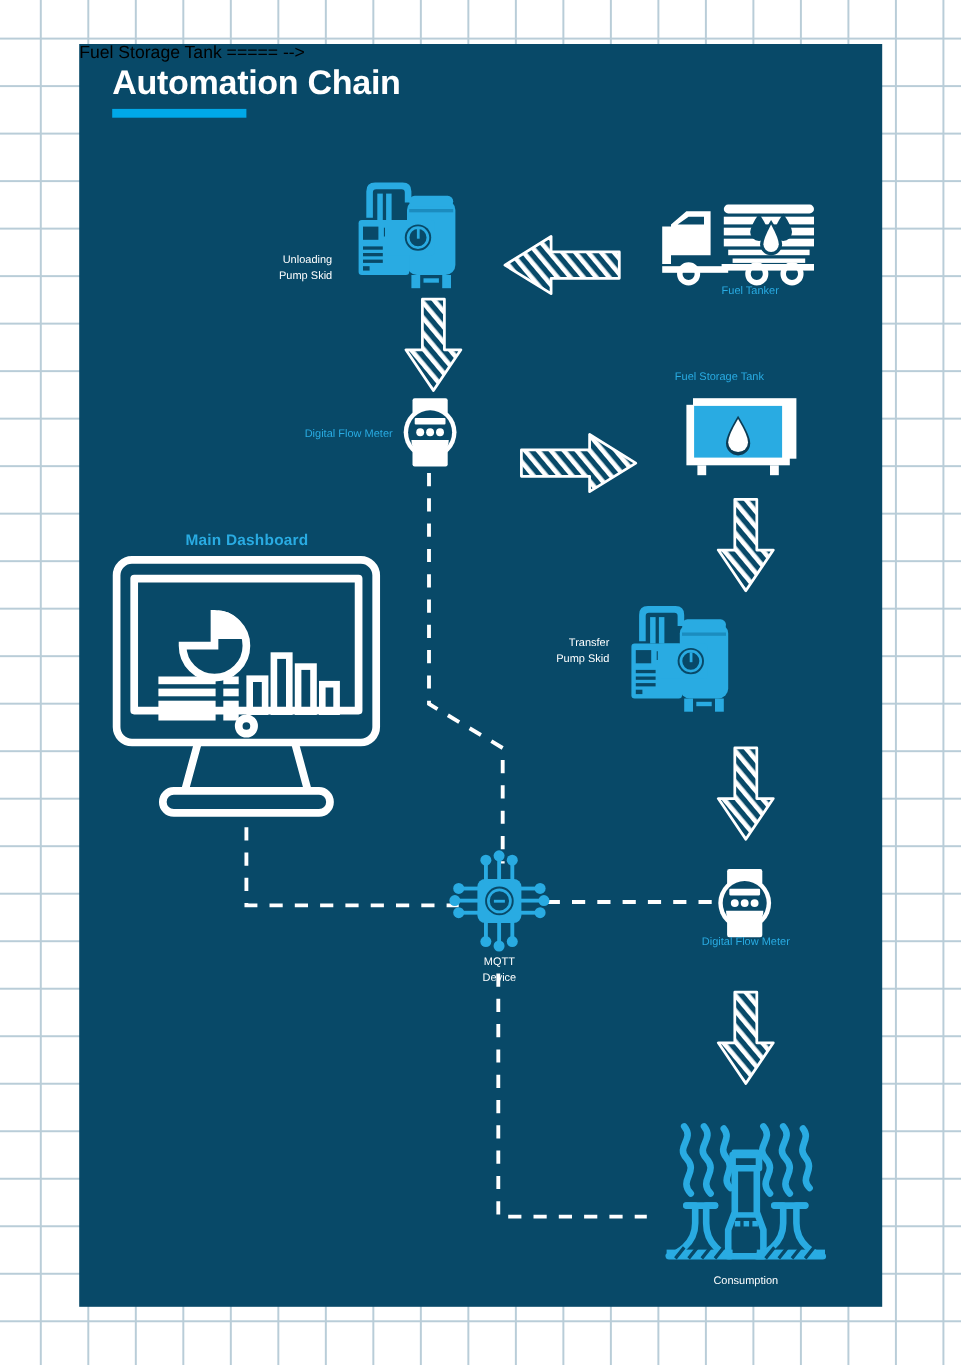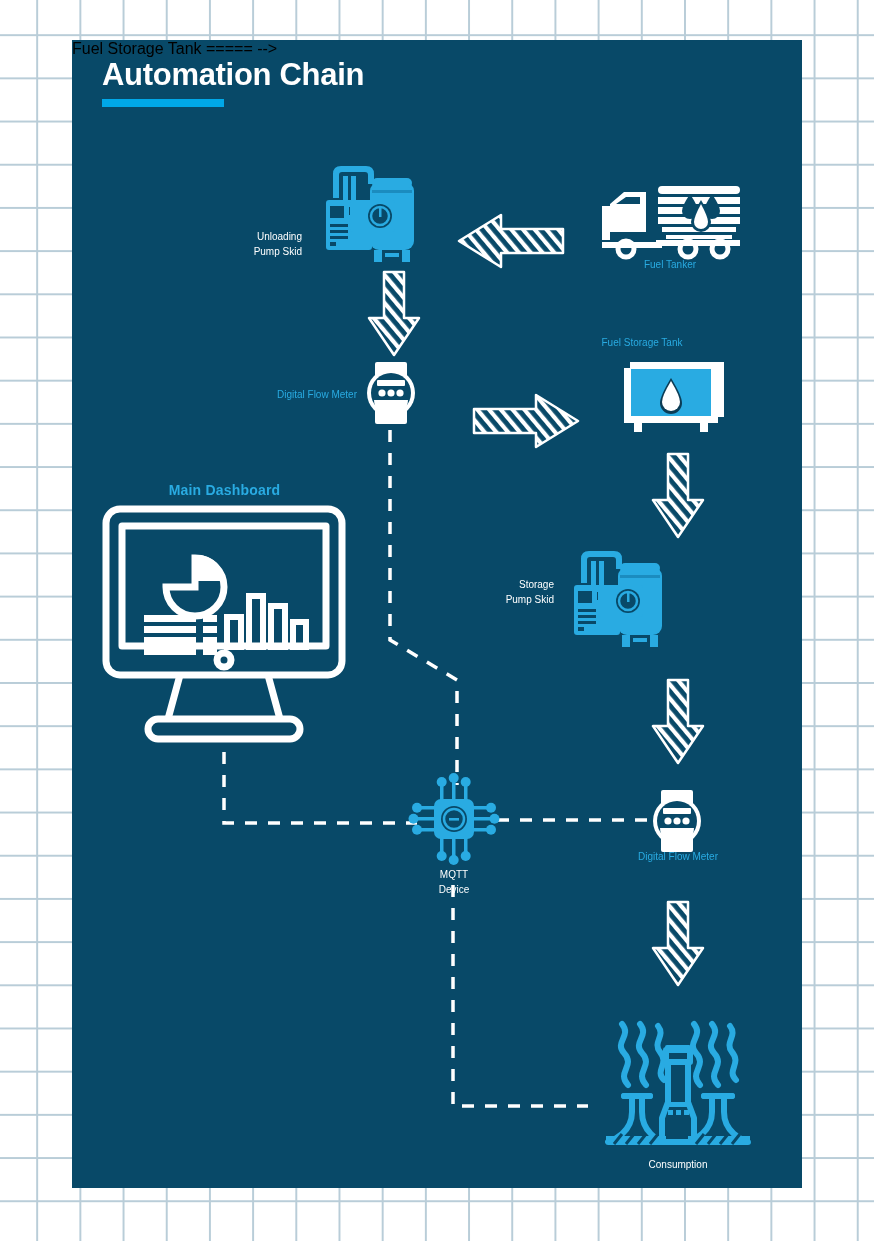--- a/index.html
+++ b/index.html
@@ -181,21 +181,21 @@
       </g>
 
       <g fill="none" stroke="#ffffff" stroke-width="5">
         <circle cx="26" cy="79" r="8"></circle>
         <circle cx="88" cy="79" r="8"></circle>
         <circle cx="120" cy="79" r="8"></circle>
       </g>
     </svg>
   </div>
 
-  <div class="node-label lab-cyan t-center" style="left:500px; top:218px; width:196px;text-align:center;">Fuel Tanker</div>
+  <div class="node-label lab-cyan t-center" style="left:512px; top:218px; width:196px;text-align:center;">Fuel Tanker</div>
 
   
   <div class="node" style="left:294px; top:230px;">
     <svg width="56" height="88" viewBox="0 0 56 88">
       <defs>
         <pattern id="hatchD1" width="9" height="9" patternTransform="rotate(-40)" patternUnits="userSpaceOnUse">
           <rect width="9" height="9" fill="#084968"></rect>
           <rect width="4.2" height="9" fill="#ffffff"></rect>
         </pattern>
       </defs>
@@ -226,21 +226,21 @@
       <defs>
         <pattern id="hatchR" width="9" height="9" patternTransform="rotate(-40)" patternUnits="userSpaceOnUse">
           <rect width="9" height="9" fill="#084968"></rect>
           <rect width="4.2" height="9" fill="#ffffff"></rect>
         </pattern>
       </defs>
       <path d="M108 31 L66 5 L66 19 L4 19 L4 43 L66 43 L66 57 Z" fill="url(#hatchR)" stroke="#ffffff" stroke-width="2.5" stroke-linejoin="round"></path>
     </svg>
   </div>
 
-  <div class="node-label lab-cyan t-center" style="left:472px; top:296px; width:196px;text-align:center;">Fuel Storage Tank</div>
+  <div class="node-label lab-cyan t-center" style="left:484px; top:296px; width:196px;text-align:center;">Fuel Storage Tank</div>
 
   <div class="node" style="left:552px; top:322px;">
     <svg width="102" height="70" viewBox="0 0 102 70">
       <rect x="6" y="0" width="94" height="55" fill="#ffffff"></rect>
       <rect x="0" y="6" width="94" height="55" fill="#ffffff"></rect>
       <rect x="7" y="7" width="80" height="47" fill="#29abe2"></rect>
       <rect x="10" y="61" width="8" height="9" fill="#ffffff"></rect>
       <rect x="76" y="61" width="8" height="9" fill="#ffffff"></rect>
       <path d="M47 16 q-11 18 -11 25 a11 11 0 0 0 22 0 q0 -7 -11 -25 Z" fill="#0b3c55"></path>
       <path d="M47 19 q-9 15 -9 21 a9 9 0 0 0 18 0 q0 -6 -9 -21 Z" fill="#ffffff"></path>
@@ -293,21 +293,21 @@
       <g fill="none" stroke="#ffffff" stroke-width="6">
         <rect x="125" y="112" width="14" height="30"></rect>
         <rect x="147" y="91" width="14" height="51"></rect>
         <rect x="169" y="101" width="14" height="41"></rect>
         <rect x="191" y="117" width="13" height="25"></rect>
       </g>
     </svg>
   </div>
 
   
-  <div class="node-label lab-white t-right" style="left:400px; top:538px; width:82px;">Storage
+  <div class="node-label lab-white t-right" style="left:400px; top:538px; width:82px;">Transfer
 Pump Skid</div>
 
   <div class="node" style="left:498px; top:505px;">
     <svg width="100" height="105" viewBox="0 0 100 105">
       <g fill="#29abe2">
         <path d="M11 38 L11 14 Q11 6 19 6 L44 6 Q52 6 52 14 L52 24 L46 24 L46 15 Q46 12 43 12 L20 12 Q17 12 17 15 L17 38 Z"></path>
         <rect x="21" y="16" width="5" height="24"></rect>
         <rect x="29" y="16" width="5" height="24"></rect>
         <rect x="48" y="22" width="44" height="68" rx="9"></rect>
         <rect x="50" y="18" width="40" height="10" rx="5"></rect>

